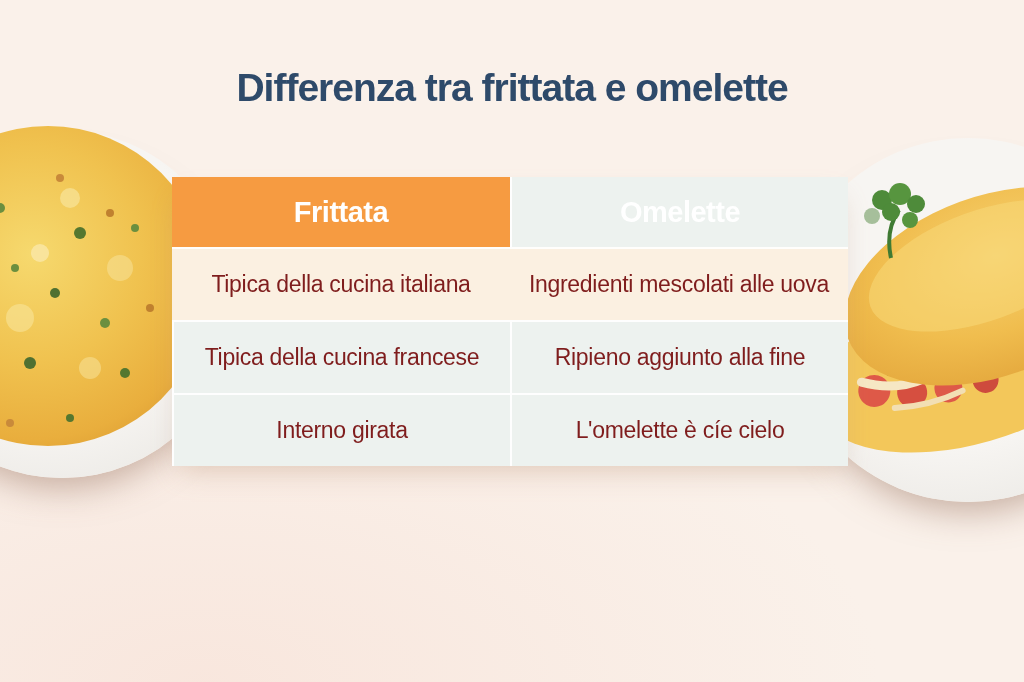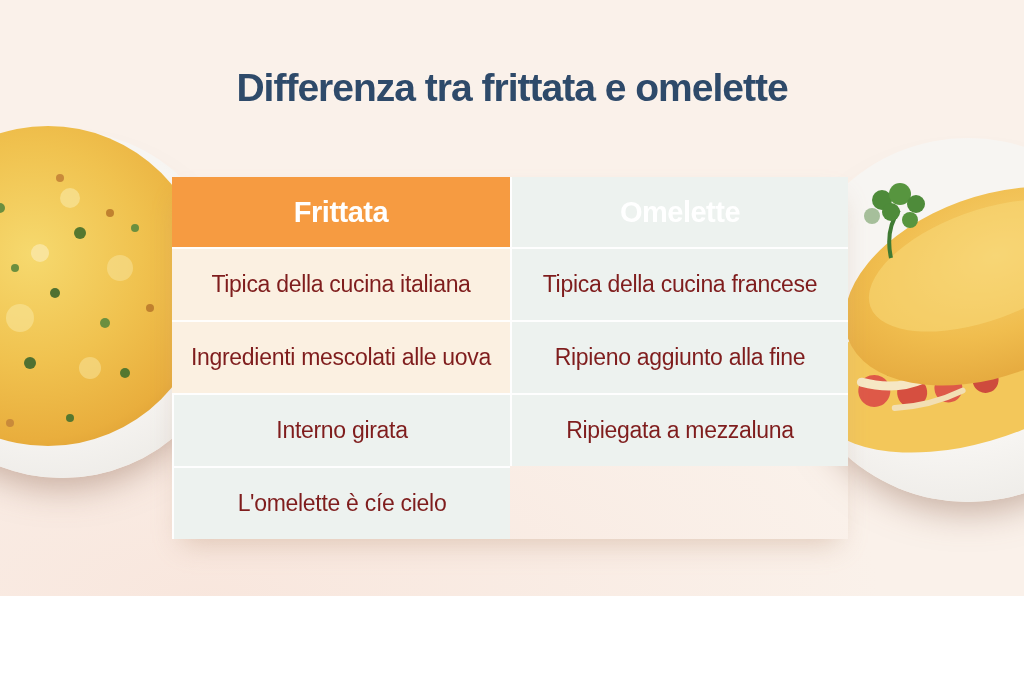--- a/index.html
+++ b/index.html
@@ -1,17 +1,17 @@
 <!DOCTYPE html>
 <html><head>
 <meta charset="utf-8">
 <style>
   html,body{margin:0;padding:0;}
   .canvas{
-    position:relative; width:1024px; height:596px; overflow:hidden;
+    position:relative; width:1024px; height:682px; overflow:hidden;
     background:
       radial-gradient(120% 90% at 20% 100%, rgba(247,222,211,.55) 0%, rgba(247,222,211,0) 55%),
       #faf1ea;
     font-family:"Liberation Sans", sans-serif;
   }
   .title{
     position:absolute; top:66px; left:0; width:1024px;
     text-align:center; font-size:39px; font-weight:700;
     letter-spacing:-1px; color:#2e4a6a; white-space:nowrap;
   }
@@ -134,25 +134,24 @@
         <circle cx="124" cy="82" r="8" fill="#57953f"></circle>
       </g>
     </svg>
   </div>
 
   <div class="table">
     <div class="th th-frittata">Frittata</div>
     <div class="th th-omelette col-right">Omelette</div>
 
     <div class="cell col-left">Tipica della cucina italiana</div>
+    <div class="cell col-left">Ingredienti mescolati alle uova</div>
+
     <div class="cell col-right">Tipica della cucina francese</div>
-
-    <div class="cell col-left">Ingredienti mescolati alle uova</div>
     <div class="cell col-right">Ripieno aggiunto alla fine</div>
 
     <div class="cell col-right">Interno girata</div>
 
-    <div class="cell col-right">Ripiegata a mezzaluna</div>
 
     <div class="cell col-right">L'omelette è cíe cielo</div>
   </div>
 
 </div>
 
 </body></html>

